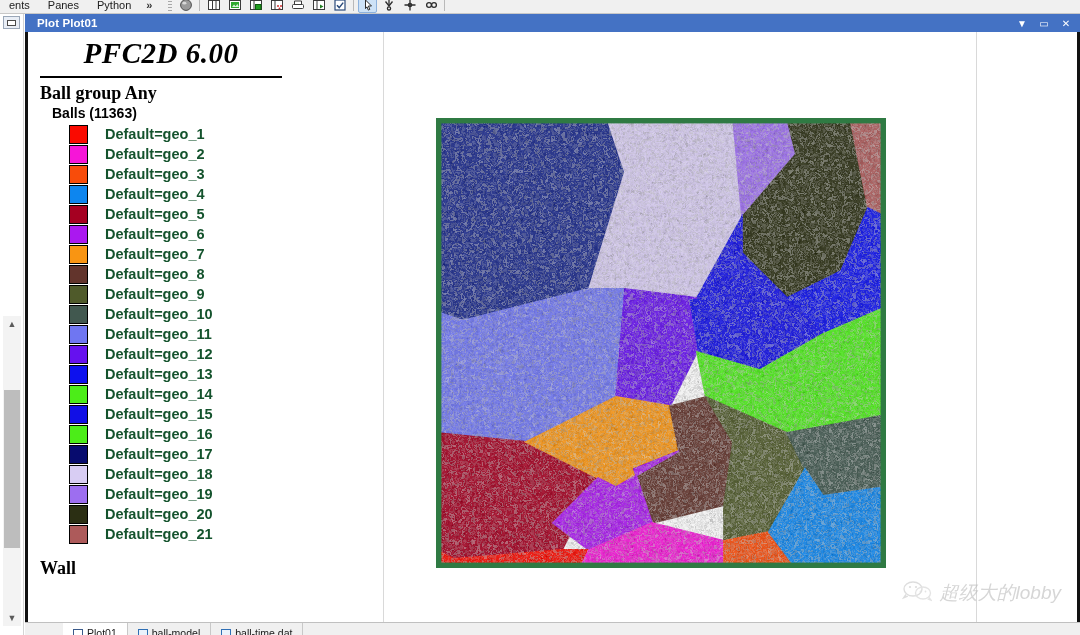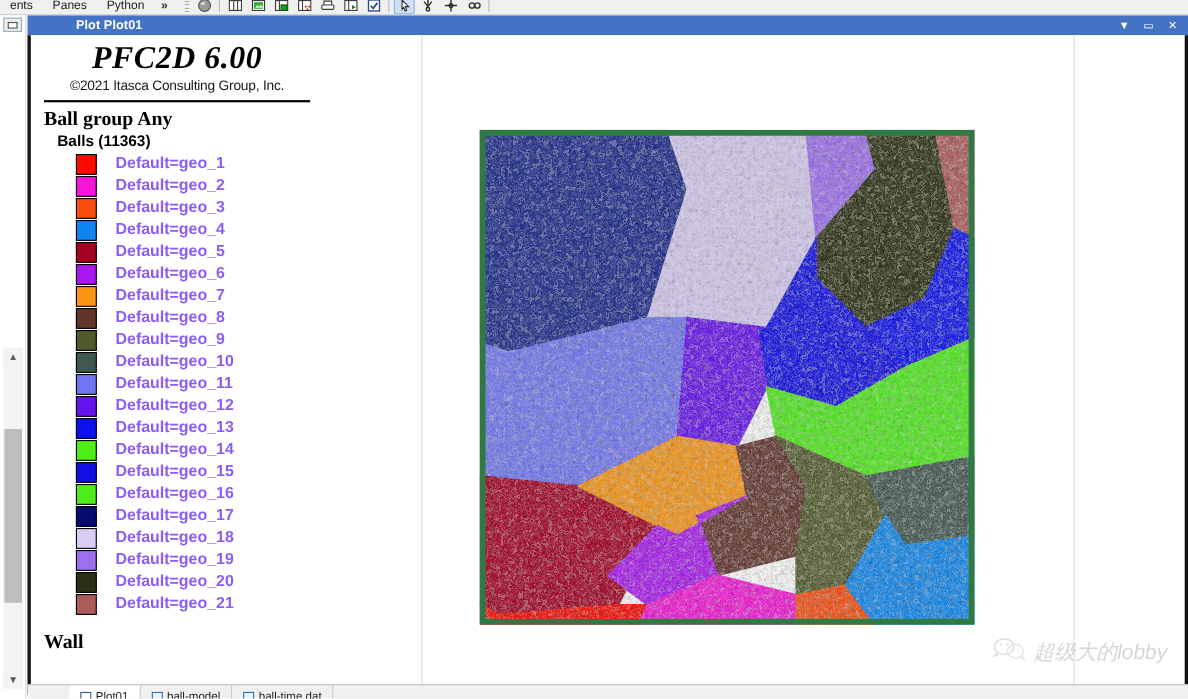--- a/index.html
+++ b/index.html
@@ -75,21 +75,21 @@
   }
 
   
   #plot-window {
     position: absolute; left: 25px; top: 14px; width: 1055px; height: 618px;
     background: #ffffff;
   }
   #plot-titlebar {
     position: absolute; left: 0; top: 0; width: 1055px; height: 18px;
     background: #4472c4;
-    display: flex; align-items: center; padding-left: 32px;
+    display: flex; align-items: center;
   }
   #plot-title-text {
     color: #ffffff; font-size: 11.5px; font-weight: bold;
     margin-left: 12px; letter-spacing: .1px;
   }
   #plot-window-controls {
     position: absolute; right: 4px; top: 0; height: 18px;
     display: flex; align-items: center; gap: 2px;
   }
   .win-btn {
@@ -141,21 +141,21 @@
     font-family: "Liberation Serif", serif; font-size: 18px; line-height: 23px;
   }
   #legend-items { margin-top: 1px; }
   .legend-row {
     display: flex; align-items: center; height: 20px; margin-left: 33px;
   }
   .legend-swatch {
     width: 19px; height: 19px; border: 1px solid #000; flex: 0 0 auto;
   }
   .legend-label {
-    font-size: 14.5px; font-weight: bold; color: #8b5cf6;
+    font-size: 14.5px; font-weight: bold; color: #14532d;
     margin-left: 17px; white-space: nowrap;
   }
   #legend-wall { margin-top: 13px; }
 
   
   #specimen-wrap {
     position: absolute; left: 408px; top: 86px; width: 450px; height: 450px;
   }
   #specimen { width: 450px; height: 450px; display: block; }
 
@@ -305,21 +305,20 @@
     </div>
   </div>
 
   <div id="plot-canvas">
 
     <div class="vrule" style="left:355px;"></div>
     <div class="vrule" style="left:948px;"></div>
 
     <div id="legend">
       <div id="legend-brand">PFC2D 6.00</div>
-      <div id="legend-copyright">©2021 Itasca Consulting Group, Inc.</div>
       <div id="legend-rule"></div>
 
       <div class="legend-head">Ball group Any</div>
       <div class="legend-sub">Balls (11363)</div>
 
       <div id="legend-items">
           <div class="legend-row">
             <span class="legend-swatch" style="background: rgb(250, 10, 0);"></span>
             <span class="legend-label">Default=geo_1</span>
           </div>

